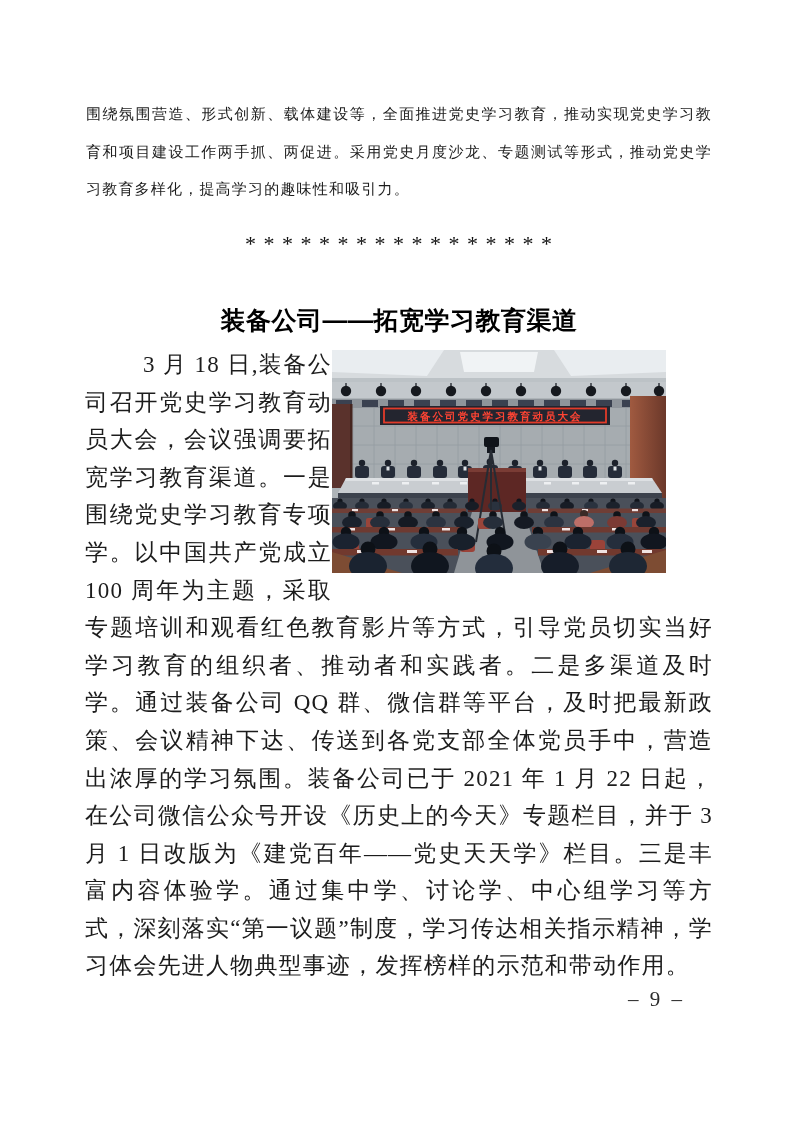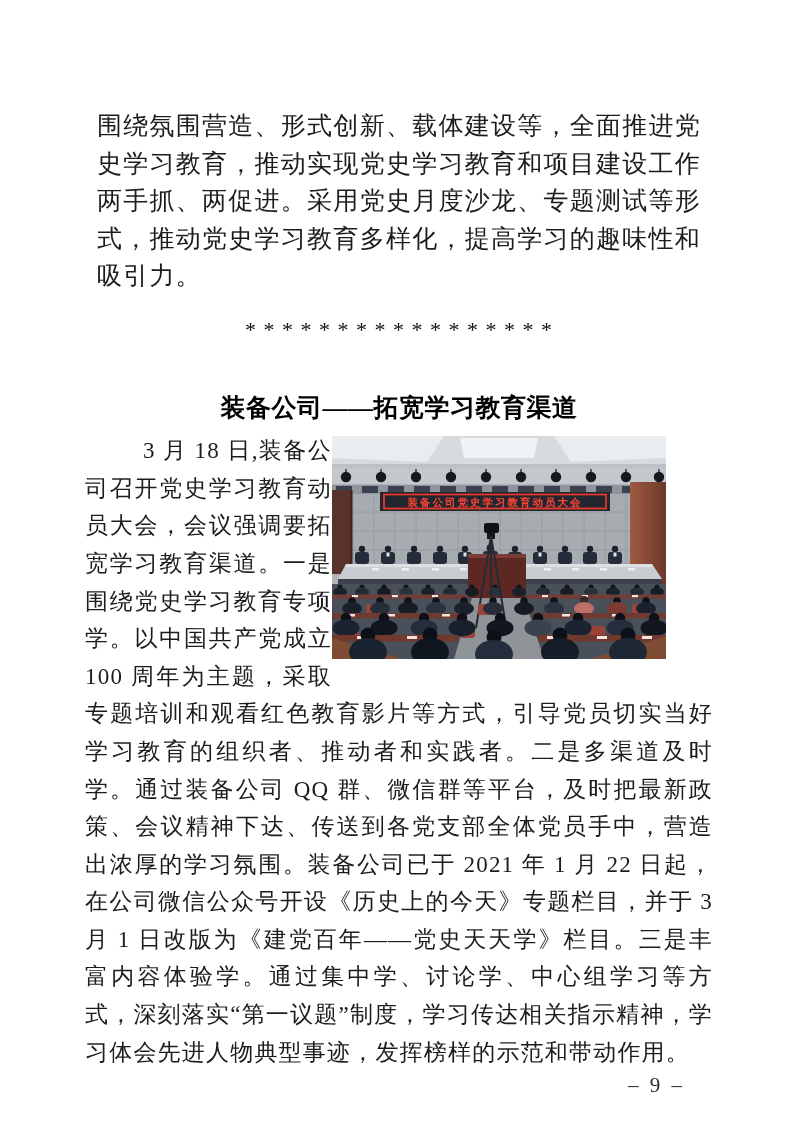--- a/index.html
+++ b/index.html
@@ -7,42 +7,42 @@
     position:relative;
     width:800px;height:1131px;
     box-sizing:border-box;
     padding:95px 87px 0 85px;
     background:#ffffff;
     overflow:hidden;
     font-family:"Liberation Serif","DejaVu Serif",serif;
     color:#1c1c1c;
   }
   .para-top{
-    margin:12px;
-    font-size:25px;
+    margin:1px;
+    font-size:15px;
     line-height:37.6px;
     letter-spacing:1.2px;
     text-align:justify;
   }
   .stars{
     margin-top:16px;
     text-align:center;
     font-size:22px;
     line-height:37.6px;
     letter-spacing:1px;
     color:#111;
   }
   .heading{
     margin:40px 0 0 0;
     text-align:center;
     font-size:25px;
     font-weight:bold;
     letter-spacing:0.5px;
     line-height:37.6px;
-    font-family:Liberation Serif, serif;
+    font-family:Liberation Sans, sans-serif;
     color:#000;
   }
   .body-para{
     margin-top:6px;
     font-size:23px;
     line-height:37.6px;
     letter-spacing:1.2px;
     text-align:justify;
     text-indent:58px;
   }

